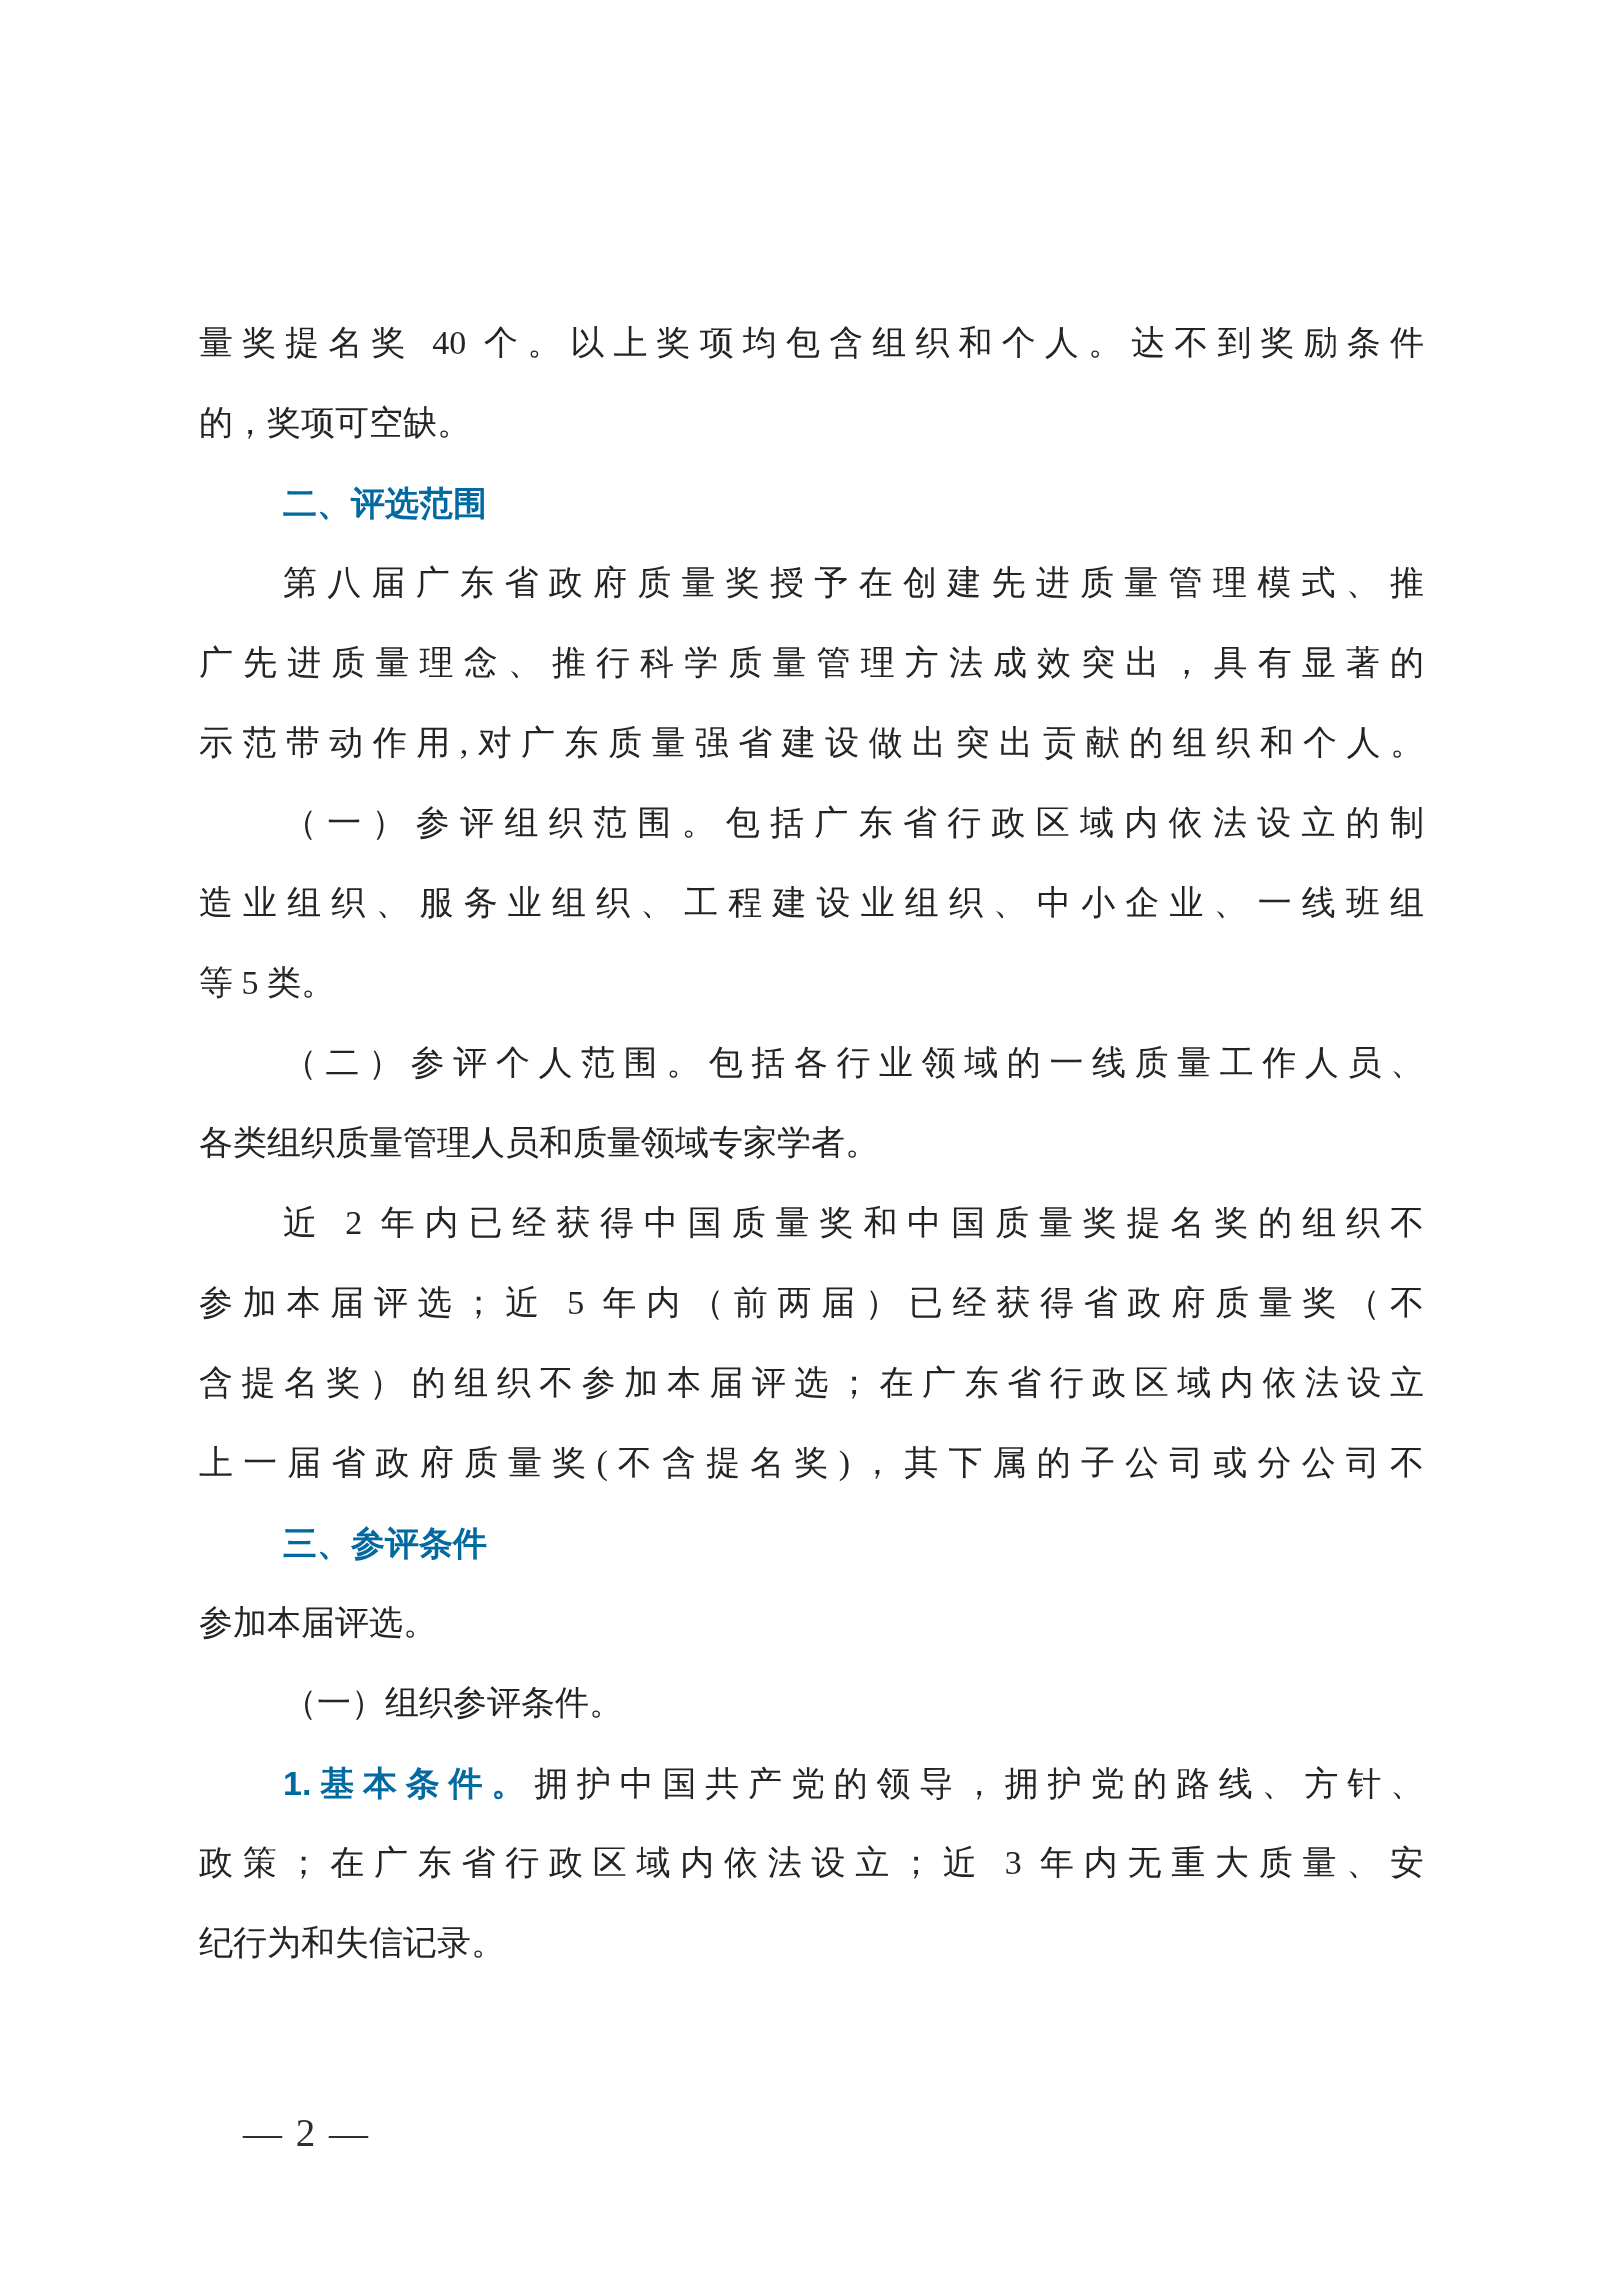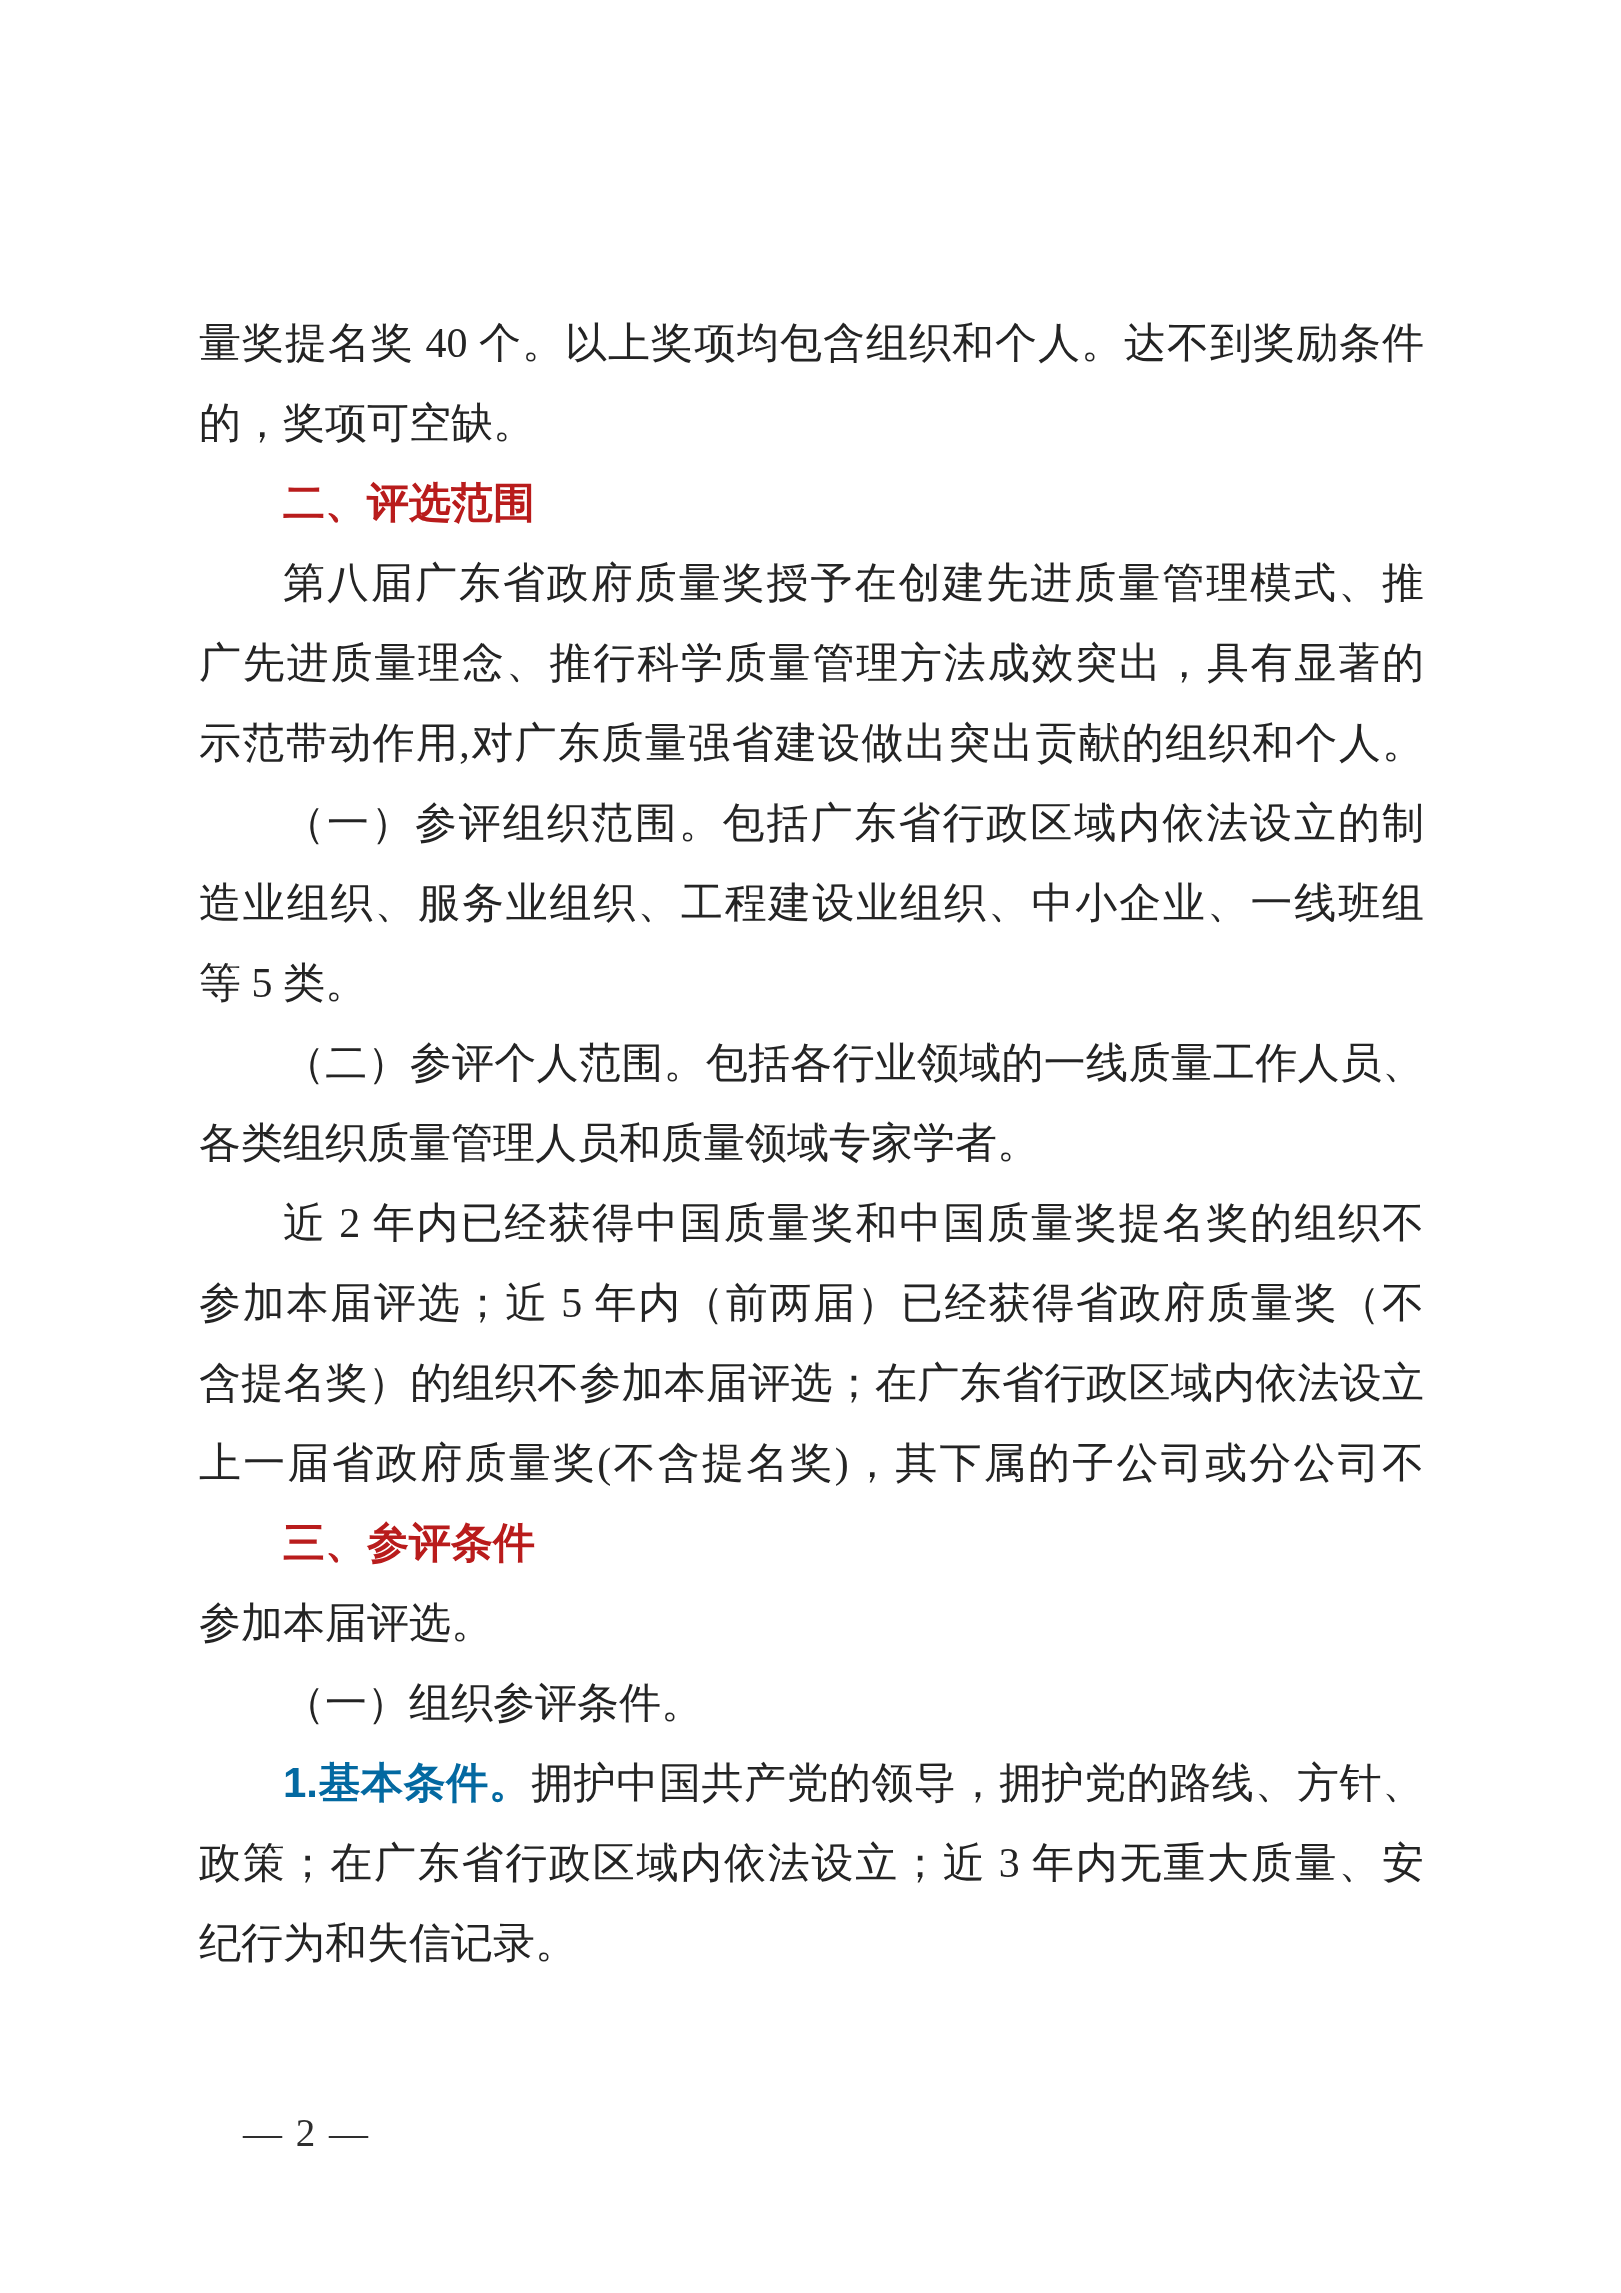--- a/index.html
+++ b/index.html
@@ -22,36 +22,36 @@
   }
   .content {
     position: absolute;
     left: 199px;
     top: 303px;
     width: 1225px;
   }
   .line {
     height: 80px;
     line-height: 80px;
-    font-size: 42px;
+    font-size: 34px;
     text-align: left;
     overflow: hidden;
     letter-spacing: 0;
   }
   .line.justify {
     text-align: justify;
     text-align-last: justify;
   }
   .line.indent {
     text-indent: 84px;
   }
   .line.heading {
     font-family: "Liberation Sans", "DejaVu Sans", sans-serif;
     font-weight: bold;
-    color: #b91c1c;
+    color: #0369a1;
   }
   .bold-run {
     font-family: "Liberation Sans", "DejaVu Sans", sans-serif;
     font-weight: bold;
     color: #0369a1;
   }
   .page-number {
     position: absolute;
     left: 243px;
     top: 2107px;

